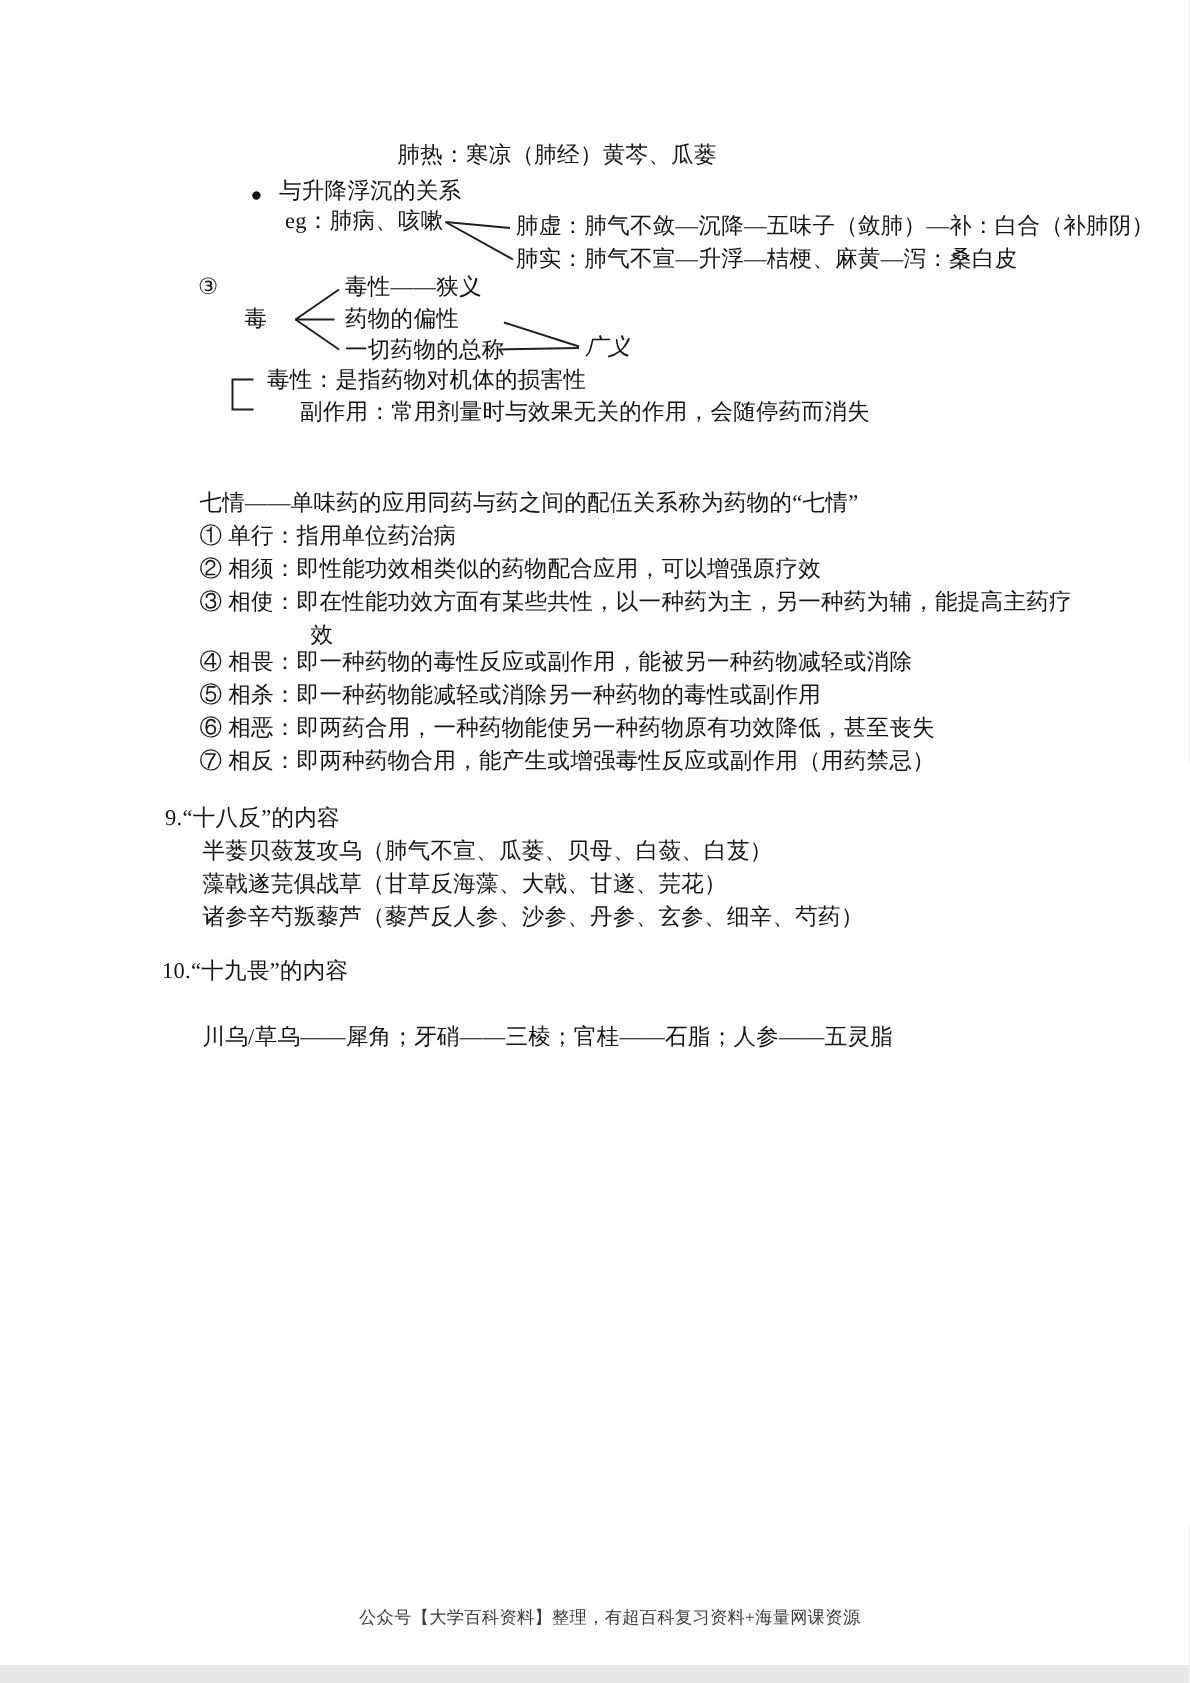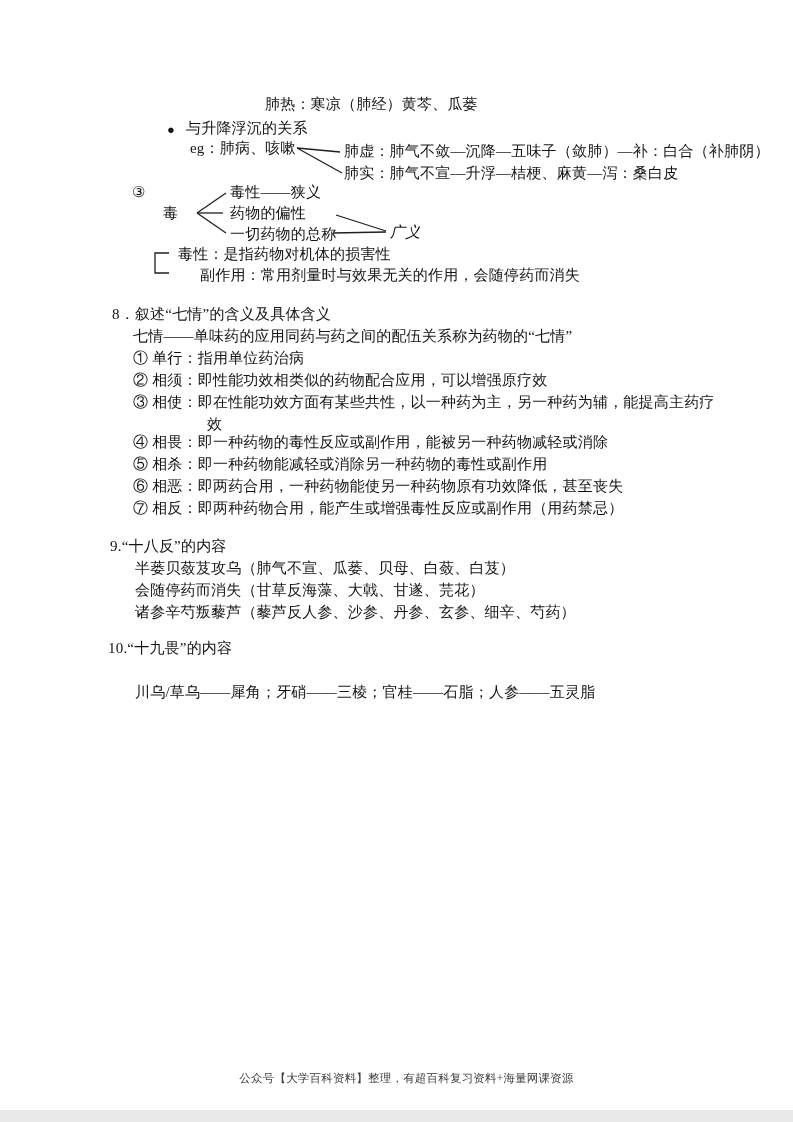--- a/index.html
+++ b/index.html
@@ -67,34 +67,33 @@
 
   <div class="ln" style="left:132px;top:184px;">③</div>
   <div class="ln" style="left:163px;top:205px;">毒</div>
   <div class="ln" style="left:230px;top:184px;">毒性——狭义</div>
   <div class="ln" style="left:230px;top:205px;">药物的偏性</div>
   <div class="ln" style="left:230px;top:226px;">一切药物的总称</div>
   <div class="ln" style="left:390px;top:224px;font-style:italic;">广义</div>
   <div class="ln" style="left:178px;top:246px;">毒性：是指药物对机体的损害性</div>
   <div class="ln" style="left:176px;top:267px;margin-left:24px;">副作用：常用剂量时与效果无关的作用，会随停药而消失</div>
 
-  <div class="ln" style="left:112px;top:306px;">8．叙述“七情”的含义及具体含义</div>
   <div class="ln" style="left:133px;top:328px;">七情——单味药的应用同药与药之间的配伍关系称为药物的“七情”</div>
   <div class="ln" style="left:133px;top:350px;">① 单行：指用单位药治病</div>
   <div class="ln" style="left:133px;top:372px;">② 相须：即性能功效相类似的药物配合应用，可以增强原疗效</div>
   <div class="ln" style="left:133px;top:394px;">③ 相使：即在性能功效方面有某些共性，以一种药为主，另一种药为辅，能提高主药疗</div>
   <div class="ln" style="left:207px;top:416px;">效</div>
   <div class="ln" style="left:133px;top:434px;">④ 相畏：即一种药物的毒性反应或副作用，能被另一种药物减轻或消除</div>
   <div class="ln" style="left:133px;top:456px;">⑤ 相杀：即一种药物能减轻或消除另一种药物的毒性或副作用</div>
   <div class="ln" style="left:133px;top:478px;">⑥ 相恶：即两药合用，一种药物能使另一种药物原有功效降低，甚至丧失</div>
   <div class="ln" style="left:133px;top:500px;">⑦ 相反：即两种药物合用，能产生或增强毒性反应或副作用（用药禁忌）</div>
 
   <div class="ln" style="left:110px;top:538px;">9.“十八反”的内容</div>
   <div class="ln" style="left:135px;top:560px;">半蒌贝蔹芨攻乌（肺气不宣、瓜蒌、贝母、白蔹、白芨）</div>
-  <div class="ln" style="left:135px;top:582px;">会随停药而消失（甘草反海藻、大戟、甘遂、芫花）</div>
+  <div class="ln" style="left:135px;top:582px;">藻戟遂芫俱战草（甘草反海藻、大戟、甘遂、芫花）</div>
   <div class="ln" style="left:135px;top:604px;">诸参辛芍叛藜芦（藜芦反人参、沙参、丹参、玄参、细辛、芍药）</div>
 
   <div class="ln" style="left:108px;top:640px;">10.“十九畏”的内容</div>
   <div class="ln" style="left:135px;top:684px;">川乌/草乌——犀角；牙硝——三棱；官桂——石脂；人参——五灵脂</div>
 
   <div class="footer" style="top:1071px;">公众号【大学百科资料】整理，有超百科复习资料+海量网课资源</div>
 
 </div>
 
 </body></html>

